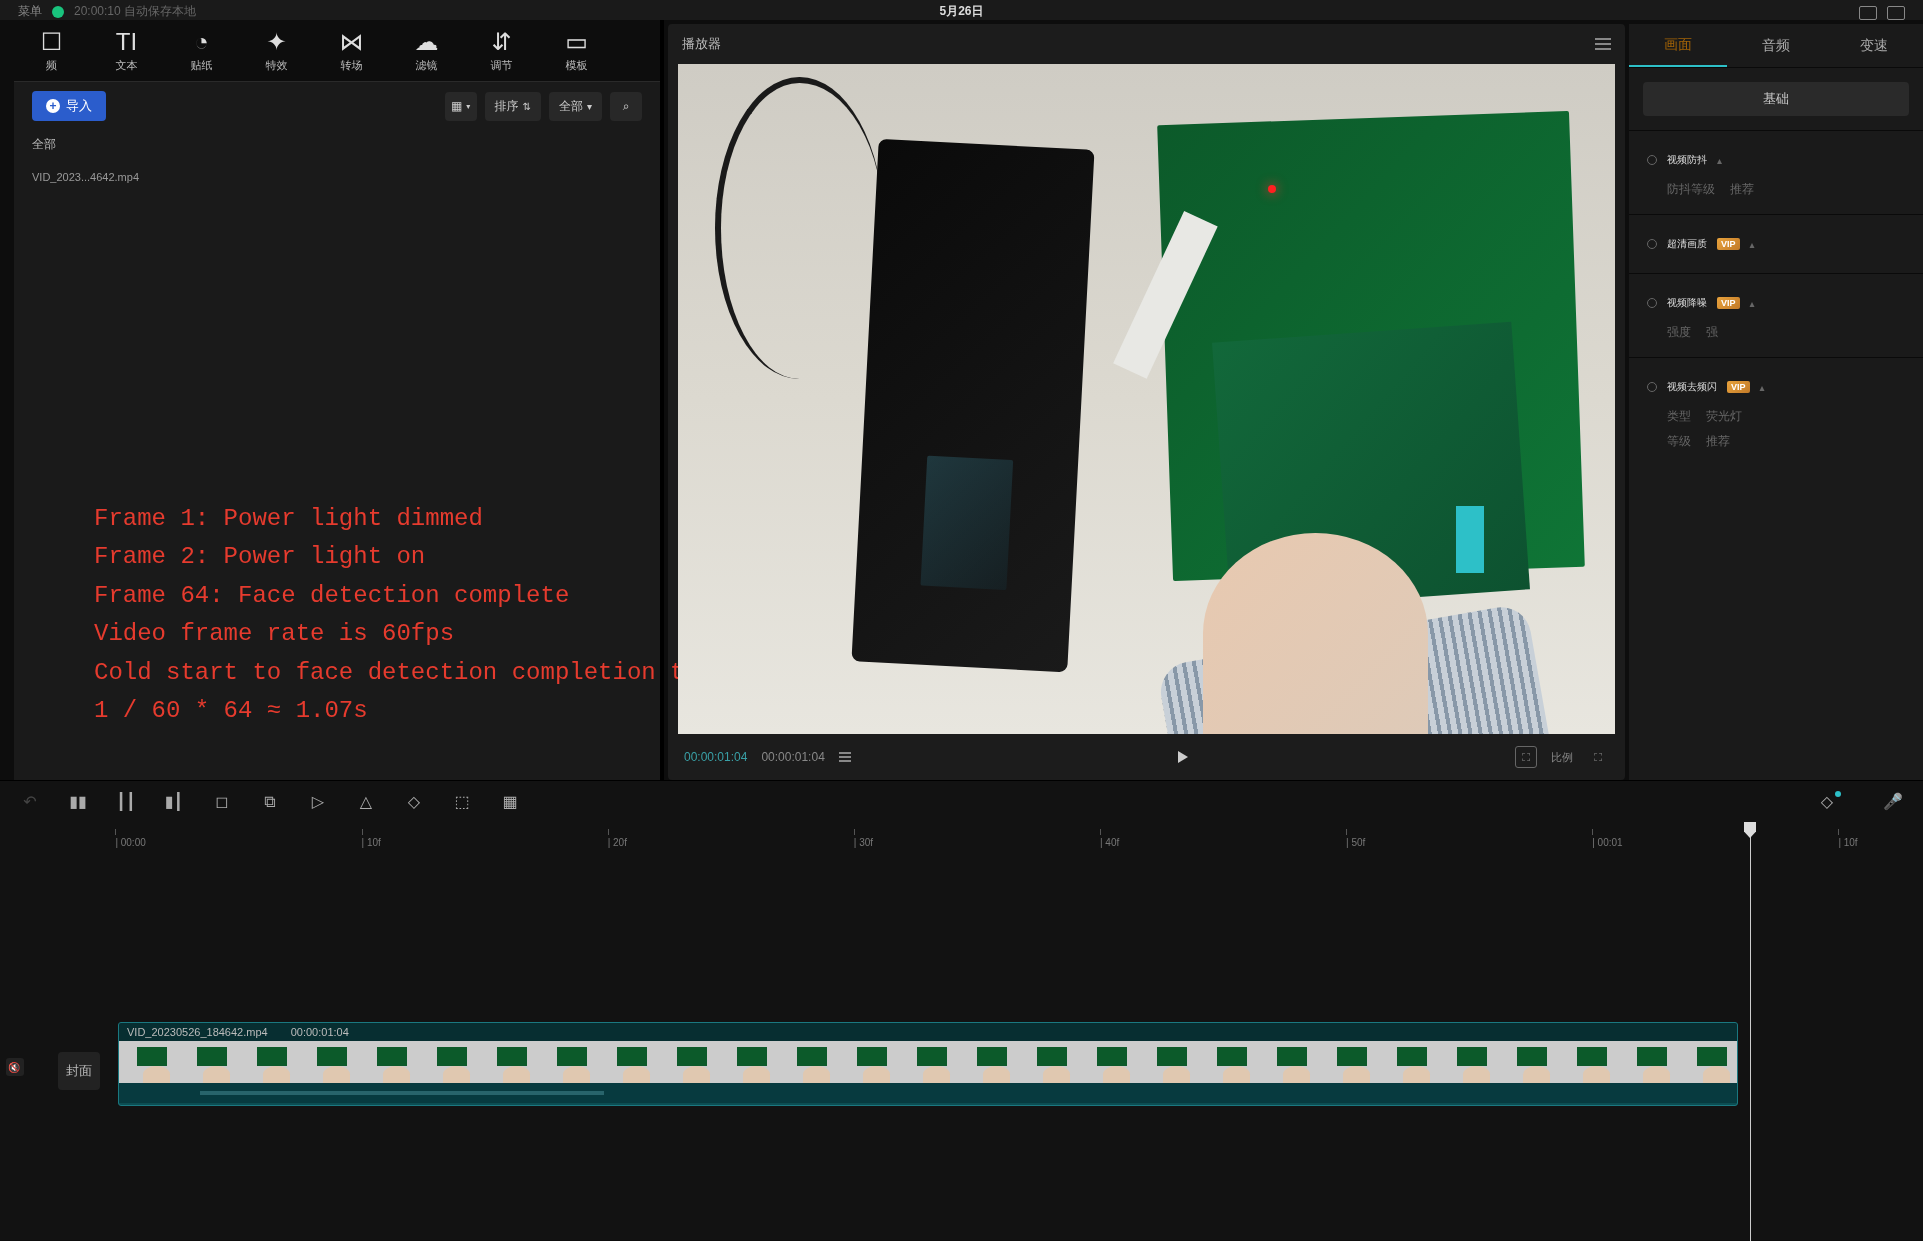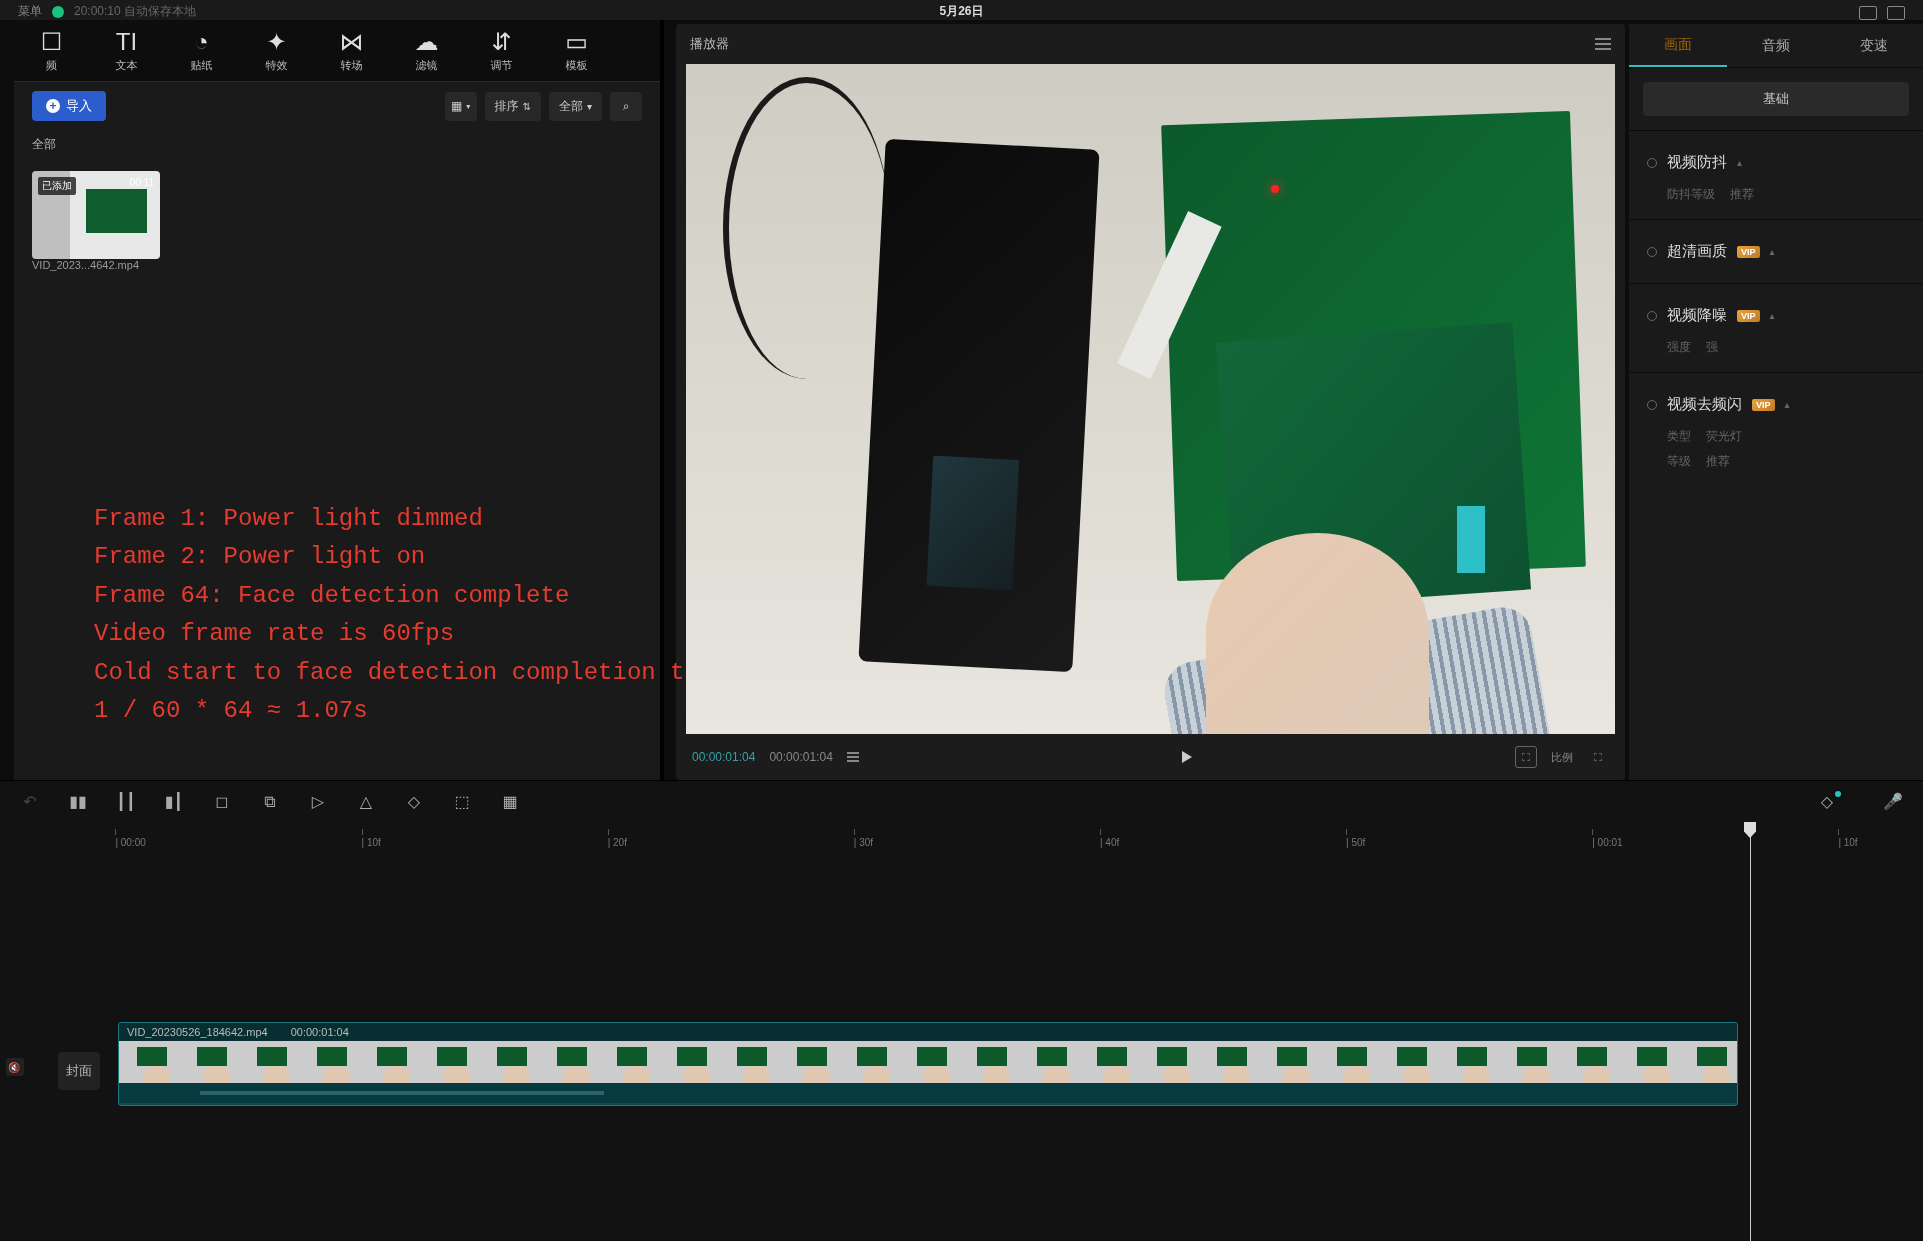--- a/index.html
+++ b/index.html
@@ -30,21 +30,21 @@
     .thumb-img{width:128px;height:88px;background:#333;border-radius:4px;position:relative;overflow:hidden}
     .thumb-label{font-size:11px;color:#999;padding-top:0}
     .added-badge{position:absolute;top:6px;left:6px;background:rgba(0,0,0,0.7);color:#fff;font-size:10px;padding:2px 4px;border-radius:2px}
     .dur-badge{position:absolute;top:6px;right:6px;color:#fff;font-size:10px}
     .thumb-visual{position:absolute;inset:0}
     .thumb-left{position:absolute;left:0;top:0;width:30%;height:100%;background:#bfbfbf}
     .thumb-right{position:absolute;left:30%;top:0;width:70%;height:100%;background:#e8e8e8}
     .thumb-pcb{position:absolute;left:42%;top:20%;width:48%;height:50%;background:#0f5c2f}
     .annotation{position:absolute;left:94px;top:500px;color:#e63b2e;font-size:24px;line-height:1.6;font-family:Liberation Mono, monospace}
     
-    .player-panel{flex:1;background:#1c1c1c;display:flex;flex-direction:column;margin:4px 4px 0 12px;border-radius:4px}
+    .player-panel{flex:1;background:#1c1c1c;display:flex;flex-direction:column;margin:4px 4px 0 4px;border-radius:4px}
     .player-header{height:40px;display:flex;align-items:center;justify-content:space-between;padding:0 14px;color:#bbb}
     .hamburger{display:flex;flex-direction:column;gap:3px}
     .hamburger span{width:16px;height:2px;background:#888}
     .preview-wrap{flex:1;display:flex;align-items:stretch;justify-content:center;padding:0 10px;position:relative}
     .preview{background:#000;position:relative;width:100%;overflow:hidden}
     .preview-scene{position:absolute;inset:0;background:linear-gradient(135deg,#d8d8d0 0%,#e8e6de 40%,#f0efe8 100%)}
     .preview-desk{position:absolute;left:0;top:0;width:100%;height:100%;background:linear-gradient(to bottom,#cfccc4 0%,#dcd9d0 50%,#e8e6df 100%)}
     .preview-phone{position:absolute;left:20%;top:12%;width:23%;height:78%;background:linear-gradient(135deg,#0a0a0a,#1a1a1a);border-radius:8px;transform:rotate(3deg)}
     .preview-phone::after{content:"";position:absolute;left:30%;top:60%;width:40%;height:25%;background:linear-gradient(135deg,rgba(40,80,90,0.6),rgba(20,50,60,0.3));border-radius:2px}
     .preview-pcb{position:absolute;left:52%;top:8%;width:44%;height:68%;background:linear-gradient(135deg,#0c5a2a,#0f7536);border-radius:2px;transform:rotate(-2deg)}
@@ -65,21 +65,21 @@
     
     .props-panel{width:294px;background:#1a1a1a;margin:4px 0 0 0;display:flex;flex-direction:column}
     .props-tabs{height:44px;display:flex;border-bottom:1px solid #0a0a0a}
     .props-tab{flex:1;display:flex;align-items:center;justify-content:center;font-size:14px;color:#aaa;cursor:pointer}
     .props-tab.active{color:#a16207;border-bottom:2px solid #2dc0c8}
     .subtab-row{padding:14px 14px}
     .subtab-btn{background:#2a2a2a;padding:8px;text-align:center;border-radius:4px;font-size:13px}
     .prop-section{padding:16px 18px;border-top:1px solid #0a0a0a}
     .prop-row{display:flex;align-items:center;gap:10px;padding:6px 0}
     .prop-toggle{width:10px;height:10px;border:1px solid #666;border-radius:50%;display:inline-block}
-    .prop-label{font-size:15px;color:#ddd}
+    .prop-label{font-size:10px;color:#ddd}
     .prop-sublabel{font-size:12px;color:#666;display:flex;gap:15px;padding:8px 0 0 20px}
     .vip-badge{background:linear-gradient(135deg,#e8a23c,#c27a28);color:#fff;font-size:9px;padding:1px 4px;border-radius:2px;font-weight:bold}
     .caret{color:#666;font-size:10px}
     
     .timeline-area{height:460px;background:#0d0d0d;display:flex;flex-direction:column}
     .tl-toolbar{height:42px;display:flex;align-items:center;padding:0 20px;gap:28px;background:#121212;border-top:1px solid #000;justify-content:space-between}
     .tl-toolbar .tl-left{display:flex;gap:28px;align-items:center}
     .tl-toolbar .tl-right{display:flex;gap:20px;align-items:center}
     .tl-ico{color:#aaa;cursor:pointer;font-size:16px;width:20px;text-align:center}
     .tl-ico.dim{color:#444}
@@ -173,29 +173,20 @@
             <span style="font-size:10px">▾</span>
           </div>
         <div class="hdr-btn icon">
             <span>⌕</span>
           </div>
       </div>
     </div>
     <div class="category-row">全部</div>
     <div class="thumb-area" id="thumb-area">
         <div class="thumb">
-          <div class="thumb-img">
-            <div class="thumb-visual">
-              <div class="thumb-left"></div>
-              <div class="thumb-right"></div>
-              <div class="thumb-pcb"></div>
-            </div>
-            <span class="added-badge">已添加</span>
-            <span class="dur-badge">00:11</span>
-          </div>
           <div class="thumb-label">VID_2023...4642.mp4</div>
         </div>
       </div>
     <div class="annotation" id="annotation">Frame 1: Power light dimmed<br>Frame 2: Power light on<br>Frame 64: Face detection complete<br>Video frame rate is 60fps<br>Cold start to face detection completion time is,<br>1 / 60 * 64 ≈ 1.07s</div>
   </div>
 
   <div class="player-panel">
     <div class="player-header">
       <span>播放器</span>
       <div class="hamburger">

